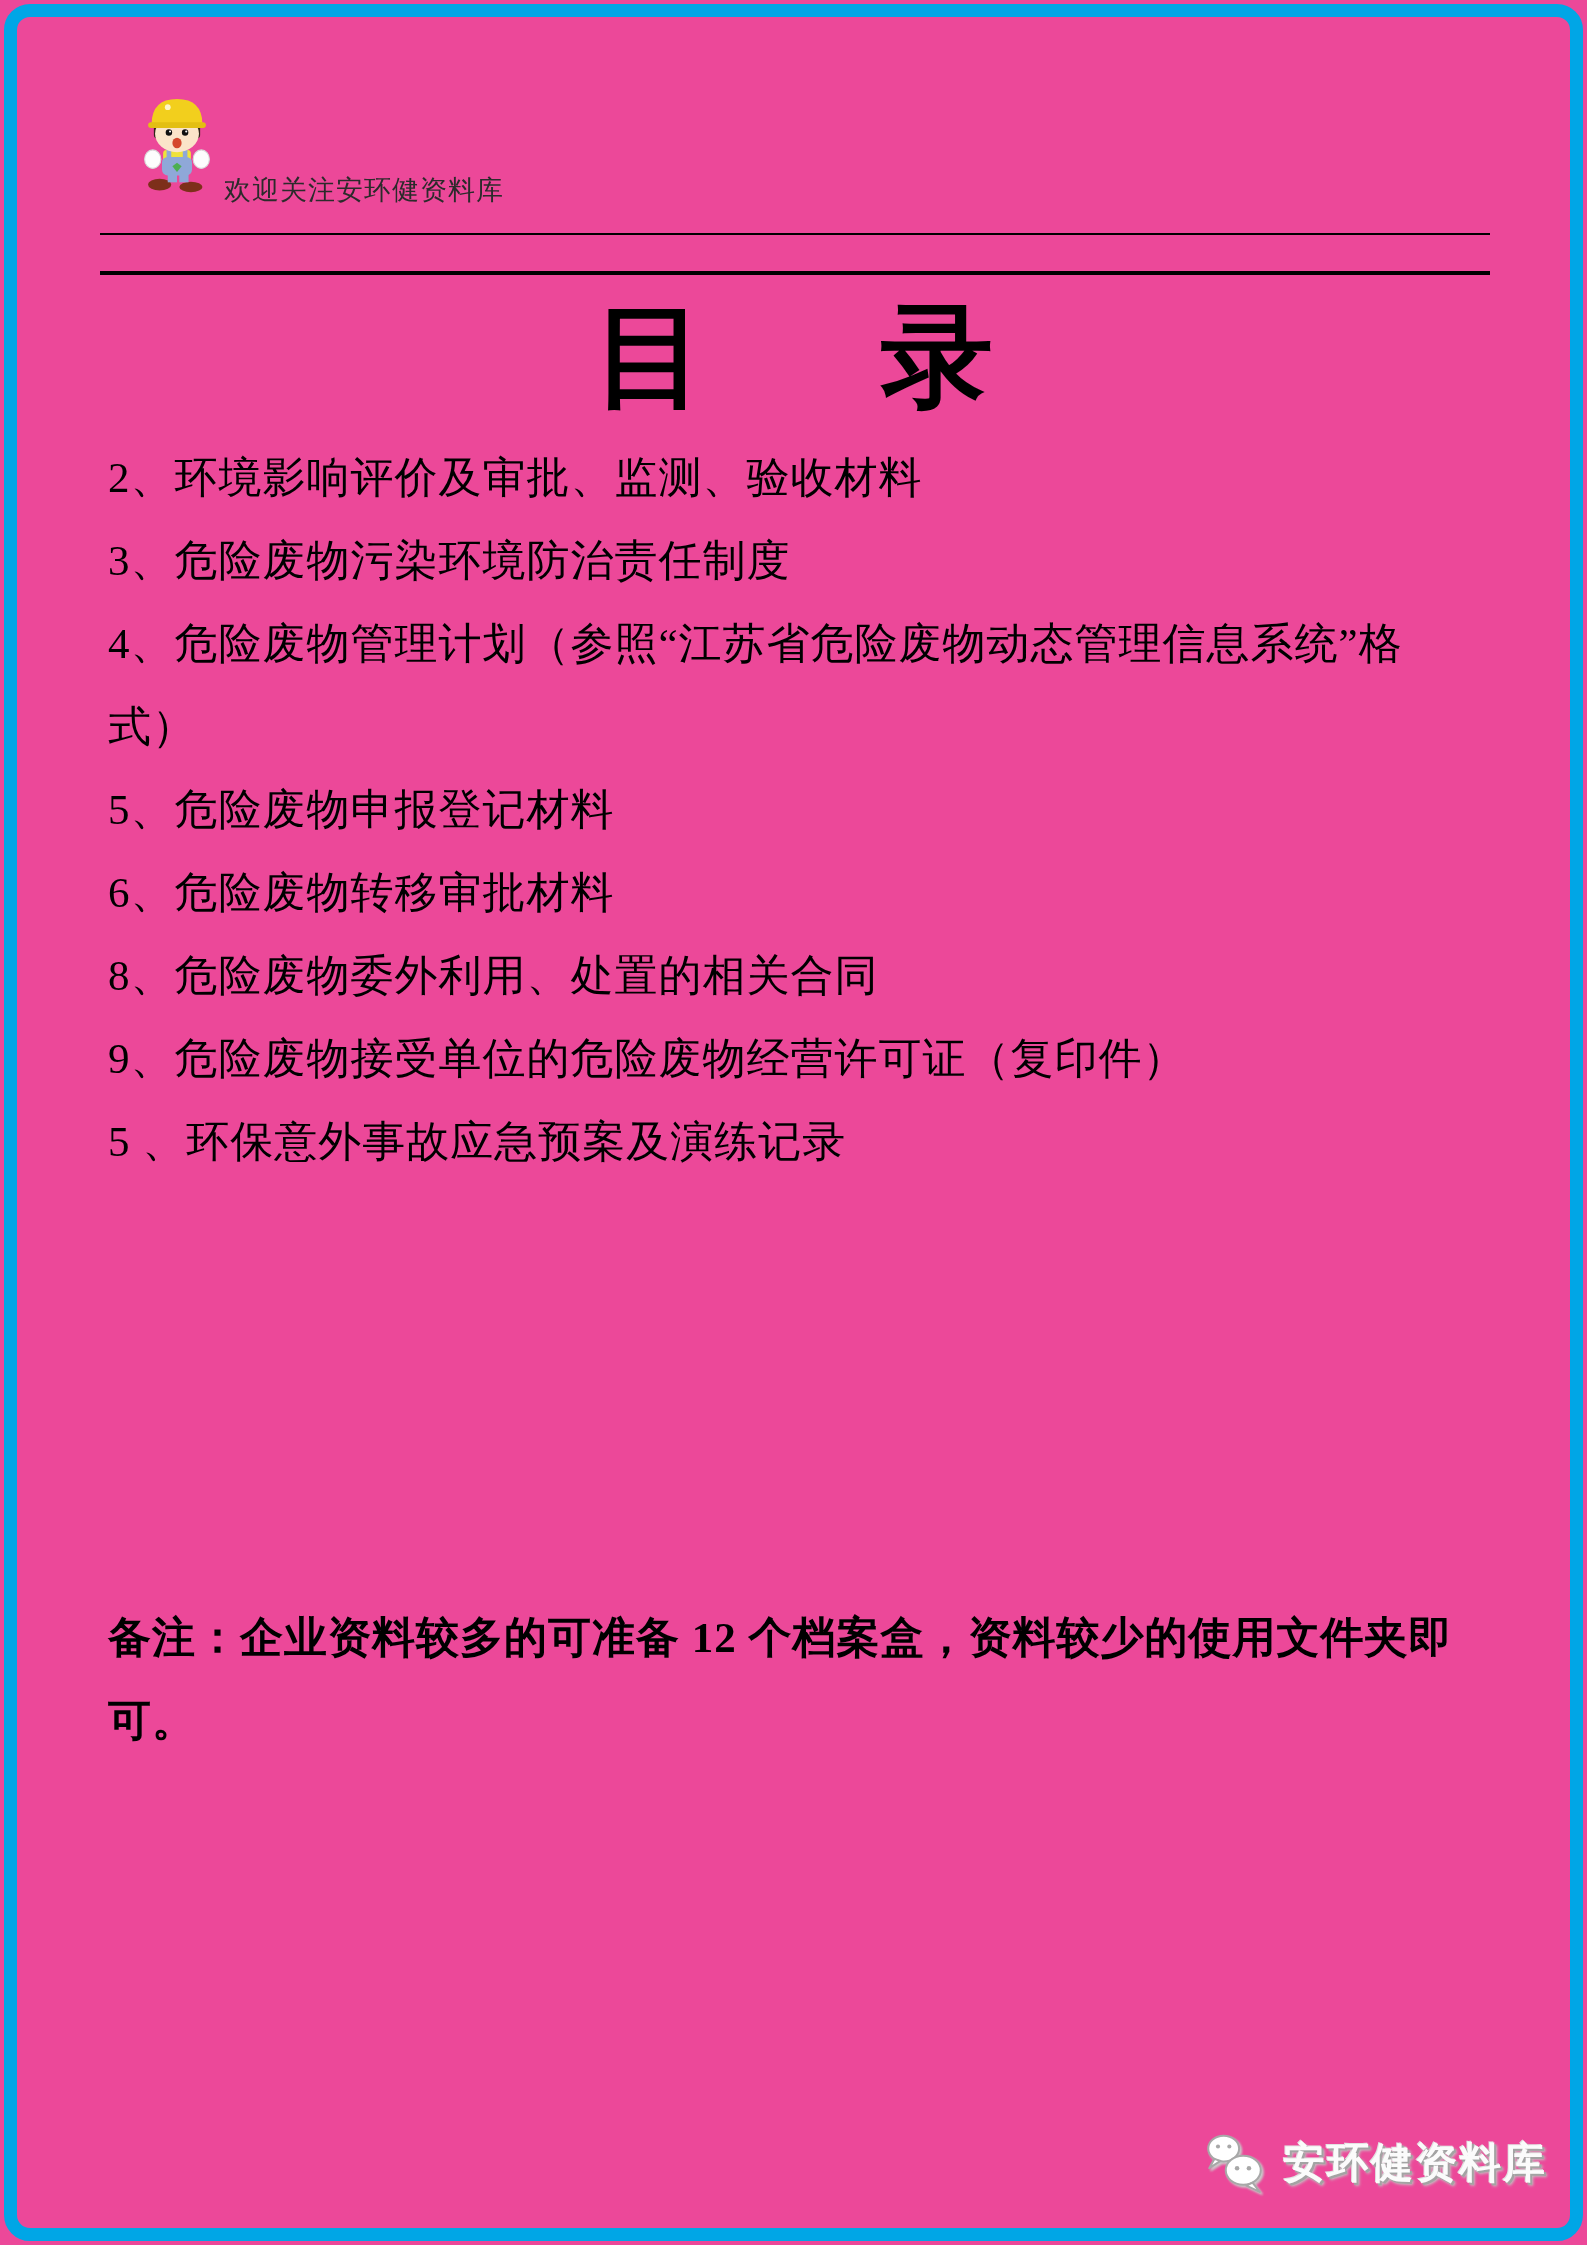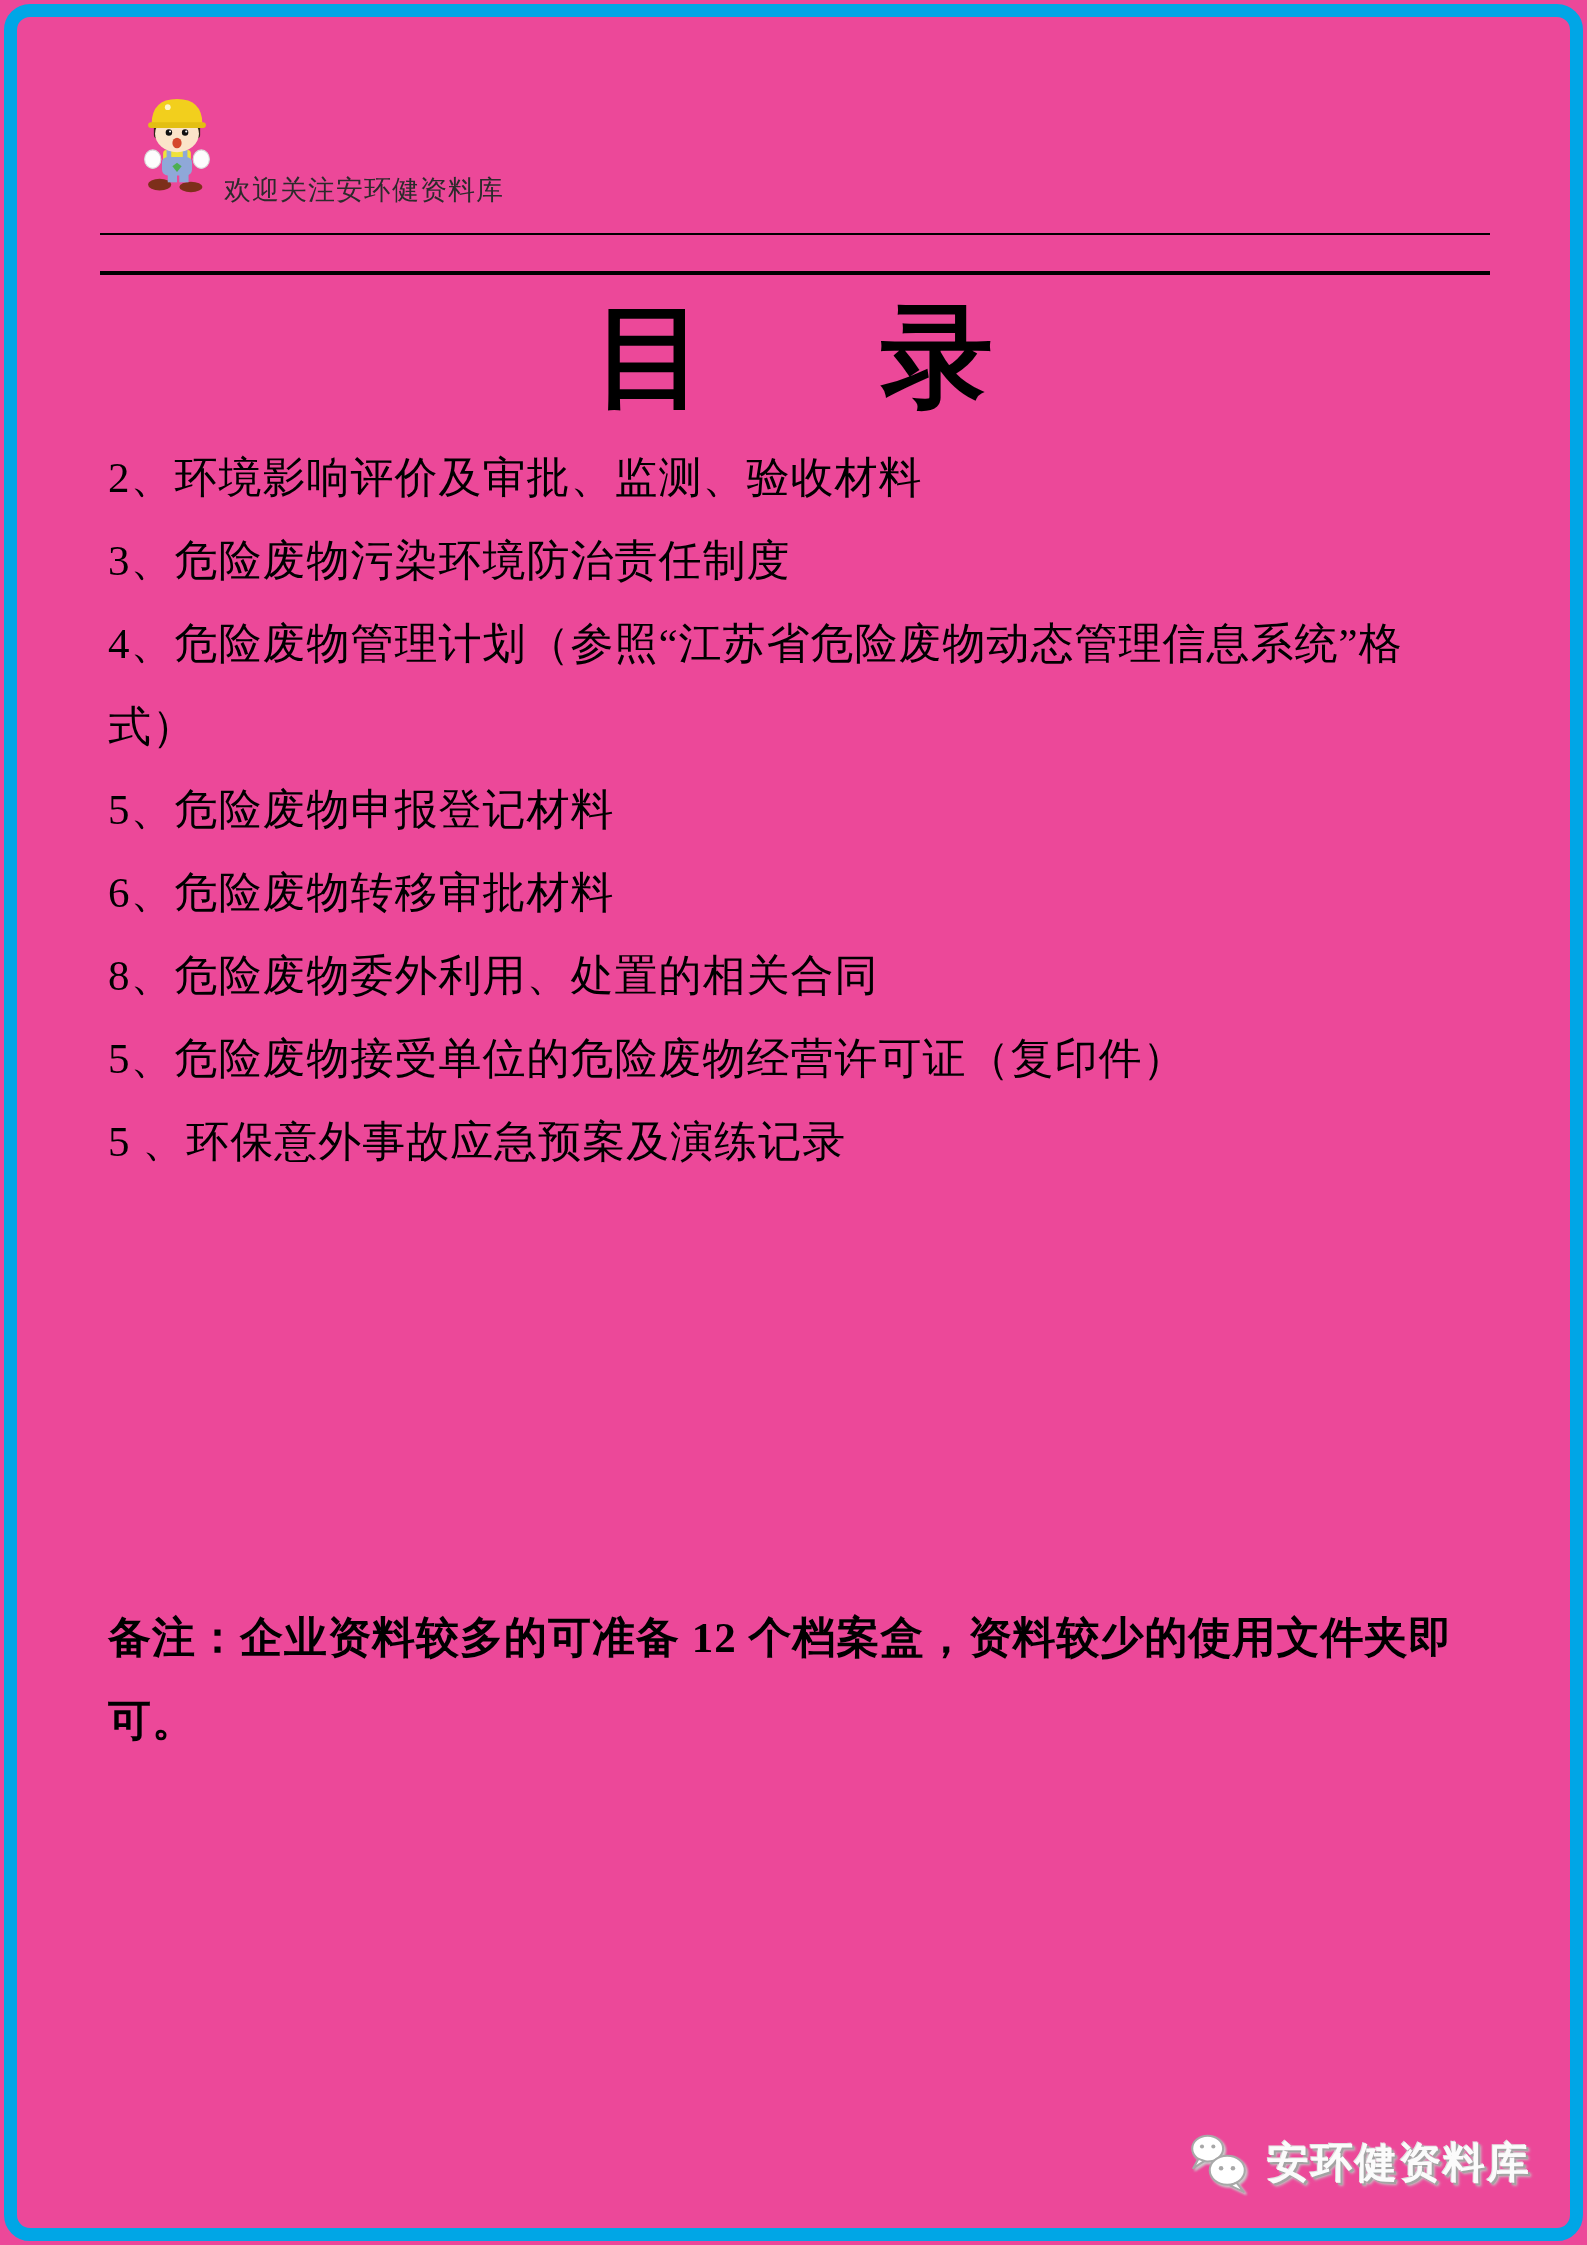--- a/index.html
+++ b/index.html
@@ -54,21 +54,21 @@
     position:absolute;left:108px;top:1596px;width:1400px;
     font-weight:700;
   }
   .note-line{
     height:83px;line-height:83px;
     font-size:43px;letter-spacing:1px;
     white-space:pre;
   }
   
   .footer-brand{
-    position:absolute;top:2130px;right:56px;
+    position:absolute;top:2130px;right:40px;
     display:flex;align-items:center;gap:13px;
   }
   .wechat-icon{
     width:70px;height:66px;
     filter:drop-shadow(2px 2px 1px #c9c9c9);
   }
   .footer-brand-text{
     font-family:"Liberation Sans","DejaVu Sans",sans-serif;
     font-size:42px;font-weight:700;letter-spacing:2px;
     color:#fbfbfb;
@@ -129,21 +129,21 @@
   </div>
 
   <div class="toc">
     <div class="toc-line">2、环境影响评价及审批、监测、验收材料</div>
     <div class="toc-line">3、危险废物污染环境防治责任制度</div>
     <div class="toc-line">4、危险废物管理计划（参照“江苏省危险废物动态管理信息系统”格</div>
     <div class="toc-line">式）</div>
     <div class="toc-line">5、危险废物申报登记材料</div>
     <div class="toc-line">6、危险废物转移审批材料</div>
     <div class="toc-line">8、危险废物委外利用、处置的相关合同</div>
-    <div class="toc-line">5、危险废物接受单位的危险废物经营许可证（复印件）</div>
+    <div class="toc-line">9、危险废物接受单位的危险废物经营许可证（复印件）</div>
     <div class="toc-line">5 、环保意外事故应急预案及演练记录</div>
   </div>
 
   <div class="note">
     <div class="note-line">备注：企业资料较多的可准备 12 个档案盒，资料较少的使用文件夹即</div>
     <div class="note-line">可。</div>
   </div>
 
   <div class="footer-brand">
     <svg class="wechat-icon" viewBox="0 0 64 64" aria-hidden="true">

